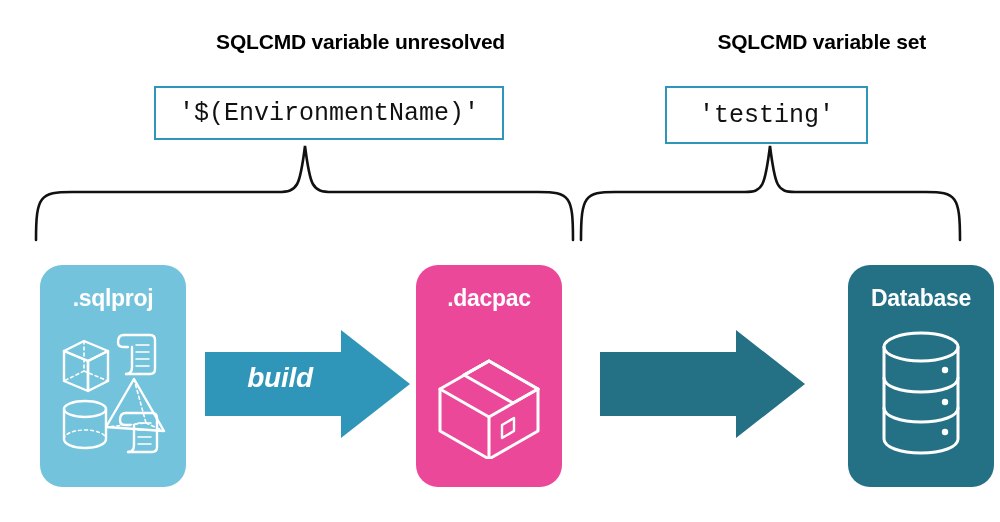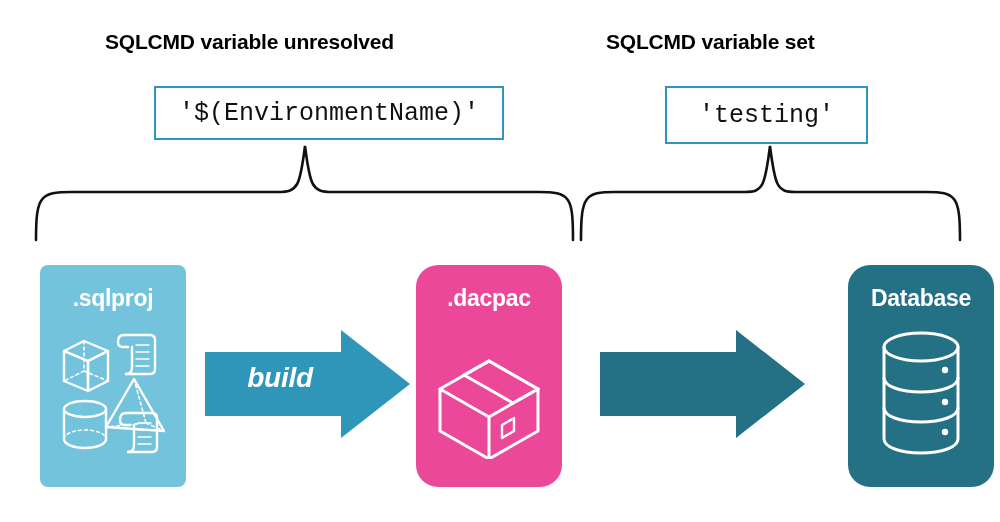--- a/index.html
+++ b/index.html
@@ -17,21 +17,21 @@
     background: #ffffff;
     overflow: hidden;
   }
 
   .heading {
     position: absolute;
     font-family: "Liberation Sans", sans-serif;
     font-weight: bold;
     font-size: 21px;
     color: #000000;
-    text-align: left;
+    text-align: right;
     white-space: nowrap;
     letter-spacing: -0.2px;
   }
   #heading-left  { left: 105px; top: 30px; width: 400px; }
   #heading-right { left: 606px; top: 30px; width: 320px; }
 
   .value-box {
     position: absolute;
     border: 2px solid #2f96ba;
     background: #ffffff;
@@ -56,21 +56,21 @@
     pointer-events: none;
   }
 
   .stage-box {
     position: absolute;
     border-radius: 22px;
     top: 265px;
     width: 146px;
     height: 222px;
   }
-  #box-sqlproj  { left: 40px;  background: #74c3dc; border-radius: 8px; }
+  #box-sqlproj  { left: 40px;  background: #74c3dc; }
   #box-dacpac   { left: 416px; background: #ec4899; }
   #box-database { left: 848px; background: #247186; }
 
   .stage-label {
     position: absolute;
     top: 20px;
     left: 0;
     width: 100%;
     text-align: center;
     font-family: "Liberation Sans", sans-serif;

